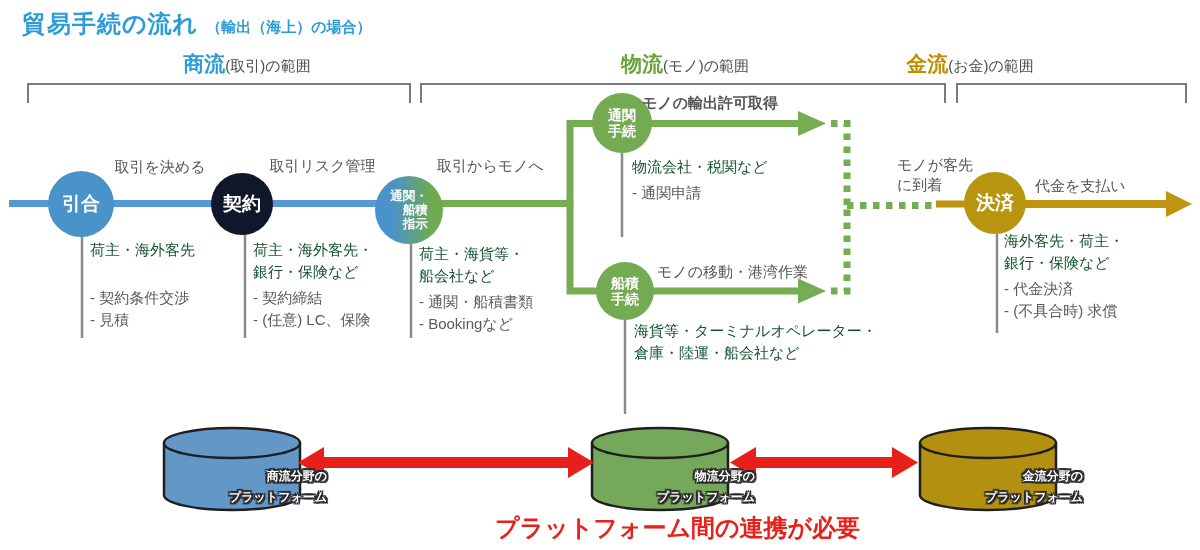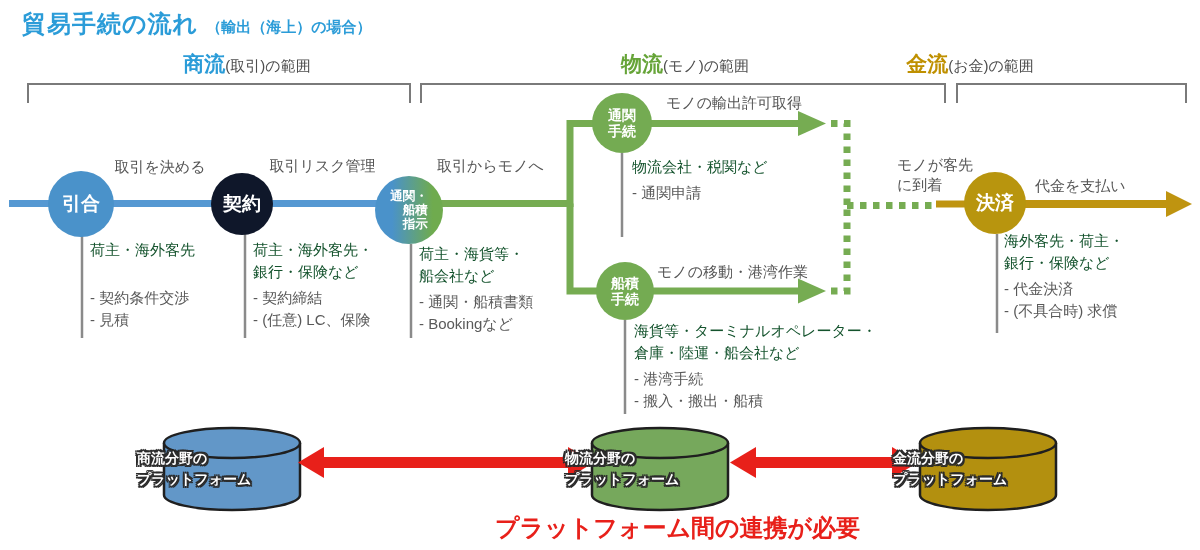--- a/index.html
+++ b/index.html
@@ -26,39 +26,39 @@
   .node-instruction{left:375px;top:176px;width:68px;height:68px;
       background:linear-gradient(90deg,#4a92ca 25%,#6fab4e 85%);font-size:12.5px;line-height:1.12;text-align:right;}
   .node-customs{left:592px;top:93px;width:60px;height:60px;background:#74ab52;font-size:14px;line-height:1.15;}
   .node-shipping{left:596px;top:262px;width:58px;height:58px;background:#74ab52;font-size:14px;line-height:1.15;}
   .node-settlement{left:964px;top:172px;width:62px;height:62px;background:#b8950e;font-size:19px;}
   
   .edge-label{font-size:15px;color:#555555;white-space:nowrap;}
   .el-decide{left:85px;top:158px;width:150px;text-align:center;}
   .el-risk{left:240px;top:157px;width:165px;text-align:center;}
   .el-to-goods{left:413px;top:157px;width:155px;text-align:center;}
-  .el-export{left:642px;top:94px;width:160px;text-align:right;}
+  .el-export{left:642px;top:94px;width:160px;text-align:left;font-weight:bold;}
   .el-movement{left:650px;top:263px;width:165px;text-align:center;}
   .el-arrival{left:897px;top:155px;width:90px;line-height:20px;}
   .el-payment{left:1035px;top:177px;width:120px;}
   
   .detail{font-size:15px;color:#595959;line-height:22px;white-space:nowrap;}
   .detail .hdr{font-weight:normal;color:#14532d;}
   .detail .items{margin-top:4px;}
   .detail .items.big-gap{margin-top:26px;}
   .d-inquiry{left:90px;top:239px;}
   .d-contract{left:253px;top:239px;}
   .d-instruction{left:419px;top:243px;}
   .d-customs{left:632px;top:156px;}
   .d-shipping{left:634px;top:320px;}
   .d-settlement{left:1004px;top:230px;}
   
-  .platform-label{width:190px;text-align:left;color:#ffffff;font-weight:bold;font-size:14px;line-height:21px;
+  .platform-label{width:190px;text-align:right;color:#ffffff;font-weight:bold;font-size:12px;line-height:21px;
      text-shadow:-2px -2px 0 #2b2b2b, 2px -2px 0 #2b2b2b, -2px 2px 0 #2b2b2b, 2px 2px 0 #2b2b2b,
-                 0 -2px 0 #2b2b2b, 0 2px 0 #2b2b2b, -2px 0 0 #2b2b2b, 2px 0 0 #2b2b2b;}
+                 0 -2px 0 #2b2b2b, 0 2px 0 #2b2b2b, -2px 0 0 #2b2b2b, 2px 0 0 #2b2b2b;margin-top:18px;}
   .pl-trade{left:137px;top:448px;}
   .pl-logistics{left:565px;top:448px;}
   .pl-money{left:893px;top:448px;}
   
   .footnote{left:495px;top:512px;width:400px;color:#e8201a;font-size:24px;font-weight:bold;white-space:nowrap;}
 </style>
 </head>
 <body>
 
 <div id="stage">
@@ -209,24 +209,20 @@
   </div>
   <div class="abs detail d-customs">
     <div class="hdr">物流会社・税関など</div>
     <div class="items">
       <div>- 通関申請</div>
     </div>
   </div>
   <div class="abs detail d-shipping">
     <div class="hdr">海貨等・ターミナルオペレーター・</div>
     <div class="hdr">倉庫・陸運・船会社など</div>
-    <div class="items">
-      <div>- 港湾手続</div>
-      <div>- 搬入・搬出・船積</div>
-    </div>
   </div>
   <div class="abs detail d-settlement">
     <div class="hdr">海外客先・荷主・</div>
     <div class="hdr">銀行・保険など</div>
     <div class="items">
       <div>- 代金決済</div>
       <div>- (不具合時) 求償</div>
     </div>
   </div>
 

